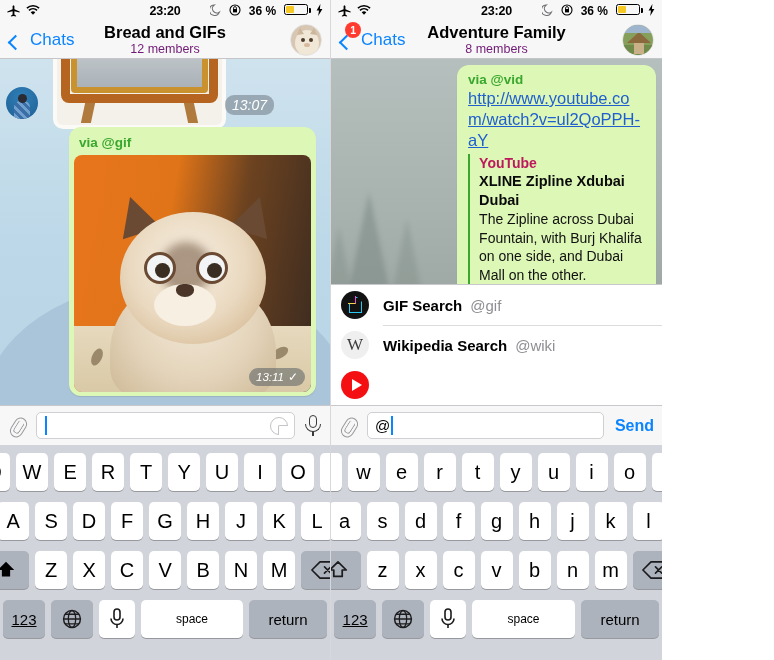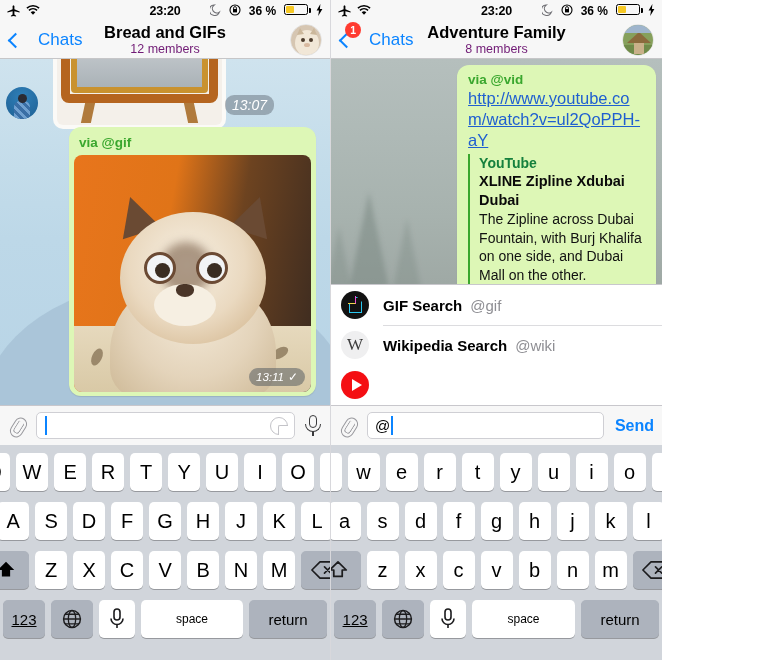--- a/index.html
+++ b/index.html
@@ -54,21 +54,21 @@
   
   .navbar {
     height: 38px; flex: 0 0 38px;
     background: #f7f7f7;
     border-bottom: 1px solid #c6c6c8;
     display: flex; align-items: center;
     padding: 0 8px;
     position: relative;
   }
   .back {
-    display: flex; align-items: center; gap: 20px;
+    display: flex; align-items: flex-end; gap: 12px;
     color: #0b84ff; font-size: 17px;
     position: relative; z-index: 3;
   }
   .chev {
     display: inline-block; width: 10px; height: 16px;
     position: relative;
   }
   .chev::before {
     content: ""; position: absolute; left: 2px; top: 3px;
     width: 9px; height: 9px;
@@ -261,21 +261,21 @@
   .link-bubble .via { display: block; margin-bottom: 1px; }
   .url {
     color: #1f5fd0; font-size: 16.5px; line-height: 21px;
     text-decoration: underline; word-break: break-all; display: block;
     margin-bottom: 3px;
   }
   .preview {
     border-left: 2.5px solid #3aa72e;
     padding-left: 9px;
   }
-  .pv-site { color: #15803d; font-size: 14px; font-weight: bold; line-height: 18px; }
+  .pv-site { color: #be185d; font-size: 14px; font-weight: bold; line-height: 18px; }
   .pv-title { color: #0a0a0a; font-size: 14.5px; font-weight: bold; line-height: 19px; }
   .pv-desc { color: #111; font-size: 14px; line-height: 18.5px; }
   .pv-img {
     margin-top: 6px; height: 40px; border-radius: 4px 4px 0 0; overflow: hidden;
     position: relative;
     background: linear-gradient(#a9cdef 0%,#7fb0e2 60%,#6ba0d8 100%);
   }
   .pv-img .wire {
     position: absolute; left: -6%; top: 10px; width: 112%; height: 34px;
     border-top: 2.5px solid #1c2430;

